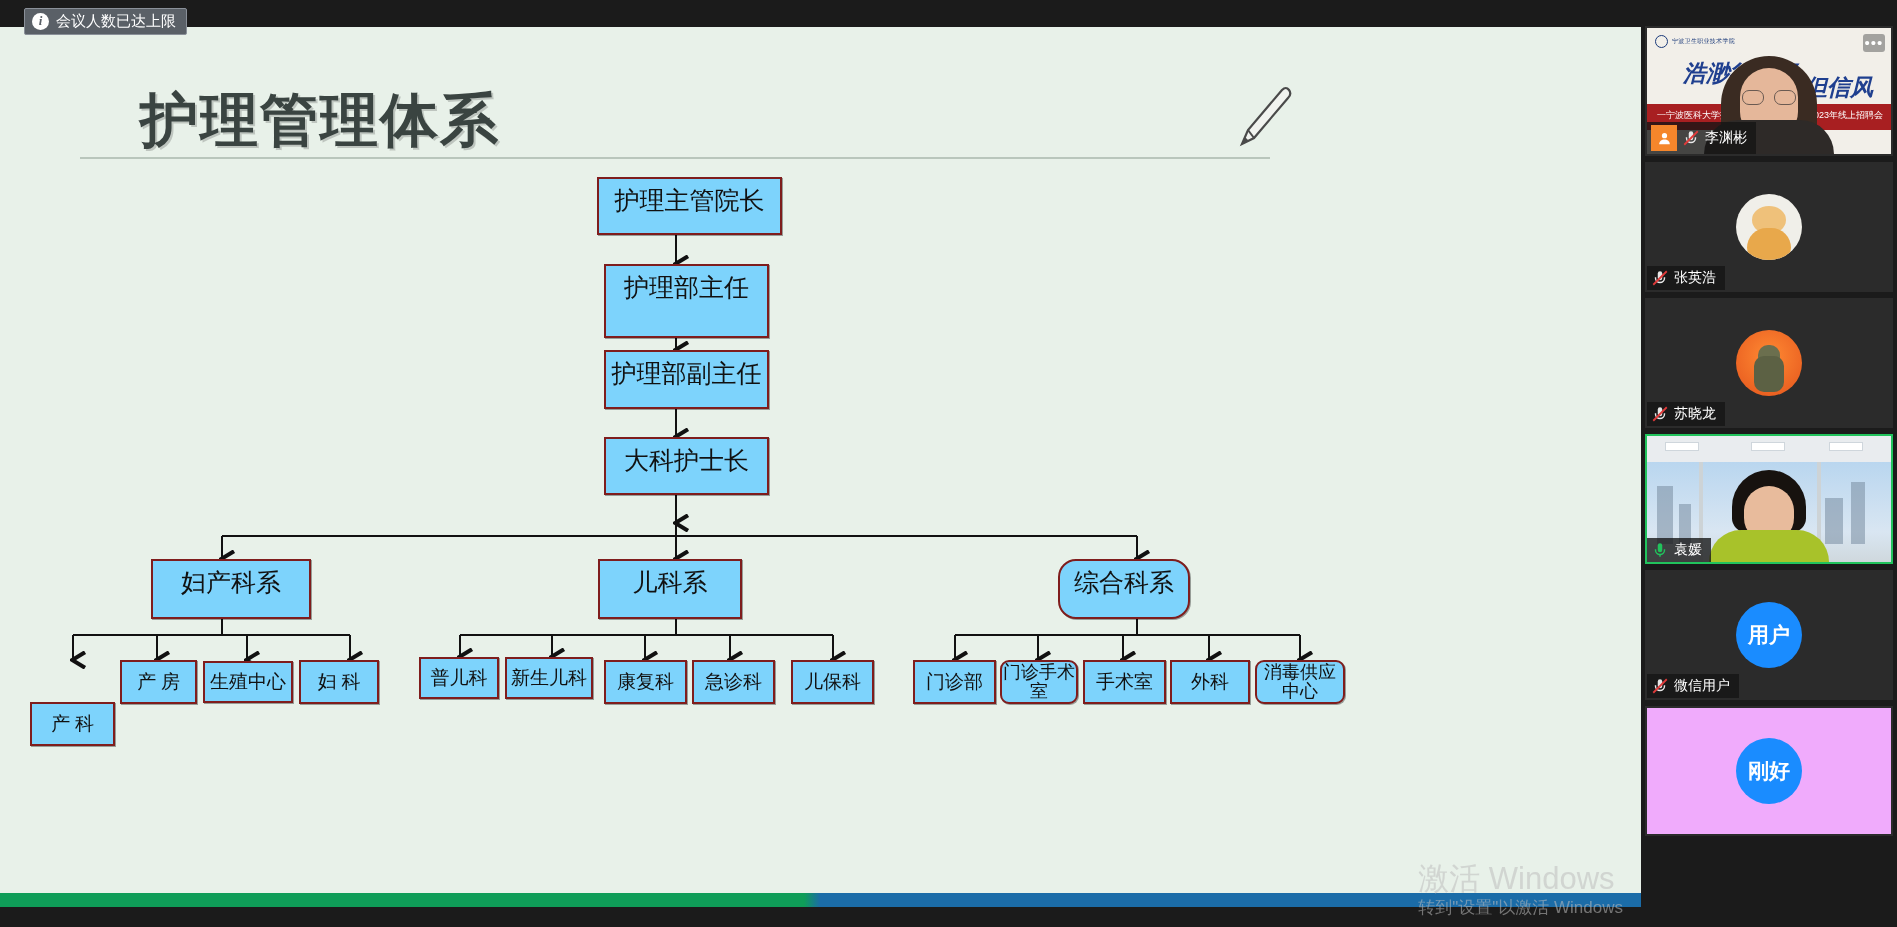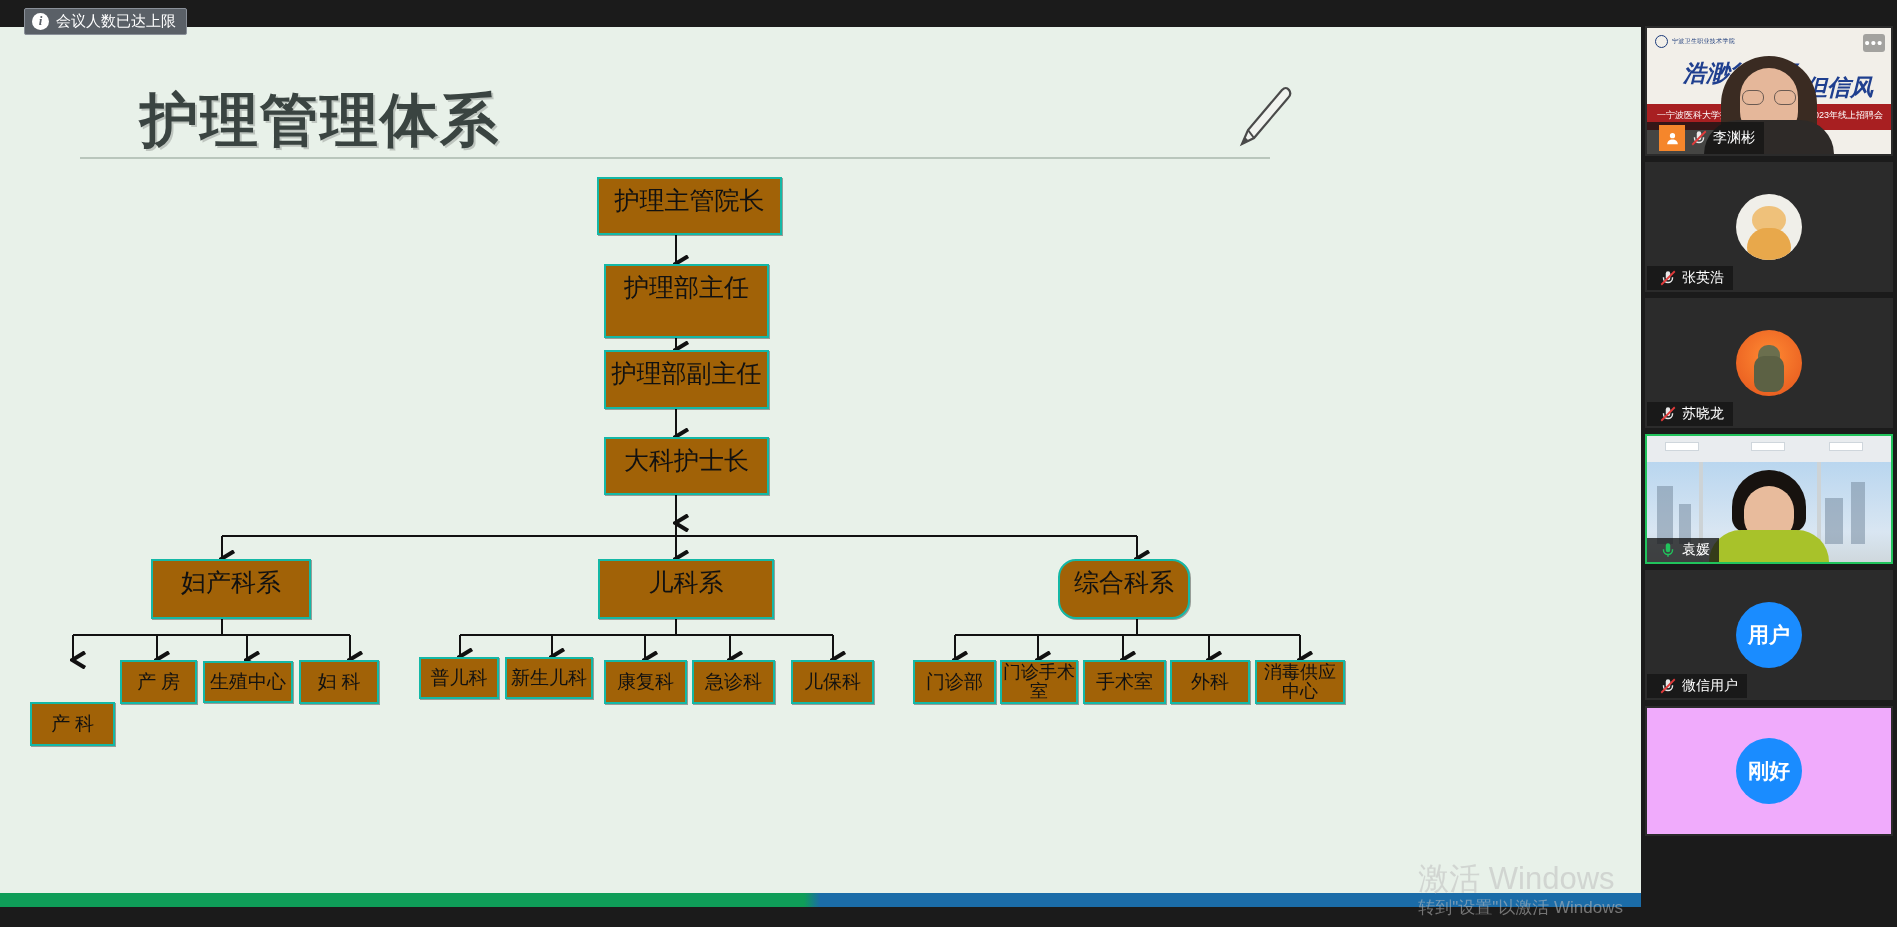--- a/index.html
+++ b/index.html
@@ -63,33 +63,33 @@
   
   .pen {
     position: absolute; left: 1232px; top: 55px;
     width: 62px; height: 70px;
   }
 
   
   .chart { position: absolute; left: 0; top: 140px; width: 1641px; height: 700px; }
   .node {
     position: absolute;
-    background: #a16207;
-    border: 2px solid #14b8a6;
+    background: #7dd3fc;
+    border: 2px solid #7f1d1d;
     display: flex; align-items: flex-start; justify-content: center;
     font-family: "Liberation Serif", "DejaVu Serif", serif;
     color: #111;
     text-align: center;
     line-height: 1.15;
     box-shadow: 1px 1px 0 rgba(0,0,0,0.35);
   }
   .node.lvl1 { font-size: 25px; padding-top: 8px; }
   .node.lvl2 { font-size: 25px; padding-top: 8px; }
   .node.leaf { font-size: 19px; padding-top: 6px; align-items: center; justify-content: center; padding-top: 0; }
-  .node.leaf.two-line { font-size: 18px; line-height: 1.05; }
+  .node.leaf.two-line { font-size: 18px; line-height: 1.05; border-radius: 9px; }
 
   svg.links { position: absolute; left: 0; top: 0; width: 1641px; height: 700px; pointer-events: none; }
   svg.links line, svg.links path { stroke: #111; stroke-width: 2; fill: none; }
 
   
   .watermark {
     position: absolute; right: 18px; bottom: 8px;
     color: rgba(190,190,190,0.55);
     z-index: 30; text-align: left; pointer-events: none;
   }
@@ -113,21 +113,21 @@
     overflow: hidden;
   }
   .tile.speaking { border-color: #21c35c; }
   .tile .media { position: absolute; inset: 0; }
 
   
   .plate {
     position: absolute; left: 0; bottom: 0;
     display: flex; align-items: center; gap: 5px;
     background: rgba(20,20,20,0.78);
-    padding: 3px 9px 3px 12px;
+    padding: 3px 9px 3px 4px;
     max-width: 96%;
   }
   .plate .nm { color: #fff; font-size: 14px; white-space: nowrap; }
   .host-badge {
     width: 26px; height: 26px; background: #f5862b;
     display: flex; align-items: center; justify-content: center; flex: none;
   }
   .host-badge svg { display: block; }
   .mic { width: 18px; height: 18px; flex: none; }
 
@@ -265,21 +265,21 @@
           <line x1="1209" y1="468" x2="1209" y2="493" marker-end="url(#ar)"></line>
           <line x1="1300" y1="468" x2="1300" y2="493" marker-end="url(#ar)"></line>
         </svg>
 
         <div class="node lvl1" style="left:597px; top:10px; width:185px; height:58px;">护理主管院长</div>
         <div class="node lvl1" style="left:604px; top:97px; width:165px; height:74px;">护理部主任</div>
         <div class="node lvl1" style="left:604px; top:270px; width:165px; height:58px;">大科护士长</div>
         <div class="node lvl1" style="left:604px; top:183px; width:165px; height:59px;">护理部副主任</div>
 
         <div class="node lvl2" style="left:151px; top:392px; width:160px; height:60px;">妇产科系</div>
-        <div class="node lvl2" style="left:598px; top:392px; width:176px; height:60px;">儿科系</div>
+        <div class="node lvl2" style="left:598px; top:392px; width:144px; height:60px;">儿科系</div>
         <div class="node lvl2" style="left:1058px; top:392px; width:132px; height:60px;border-radius:18px;">综合科系</div>
 
         <div class="node leaf" style="left:30px;  top:493px; width:85px; height:44px;margin-top:42px;">产 科</div>
         <div class="node leaf" style="left:120px; top:493px; width:77px; height:44px;">产 房</div>
         <div class="node leaf" style="left:203px; top:494px; width:90px; height:42px;">生殖中心</div>
         <div class="node leaf" style="left:299px; top:493px; width:80px; height:44px;">妇 科</div>
 
         <div class="node leaf" style="left:419px; top:490px; width:80px; height:42px;">普儿科</div>
         <div class="node leaf" style="left:505px; top:490px; width:88px; height:42px;">新生儿科</div>
         <div class="node leaf" style="left:604px; top:493px; width:83px; height:44px;">康复科</div>

